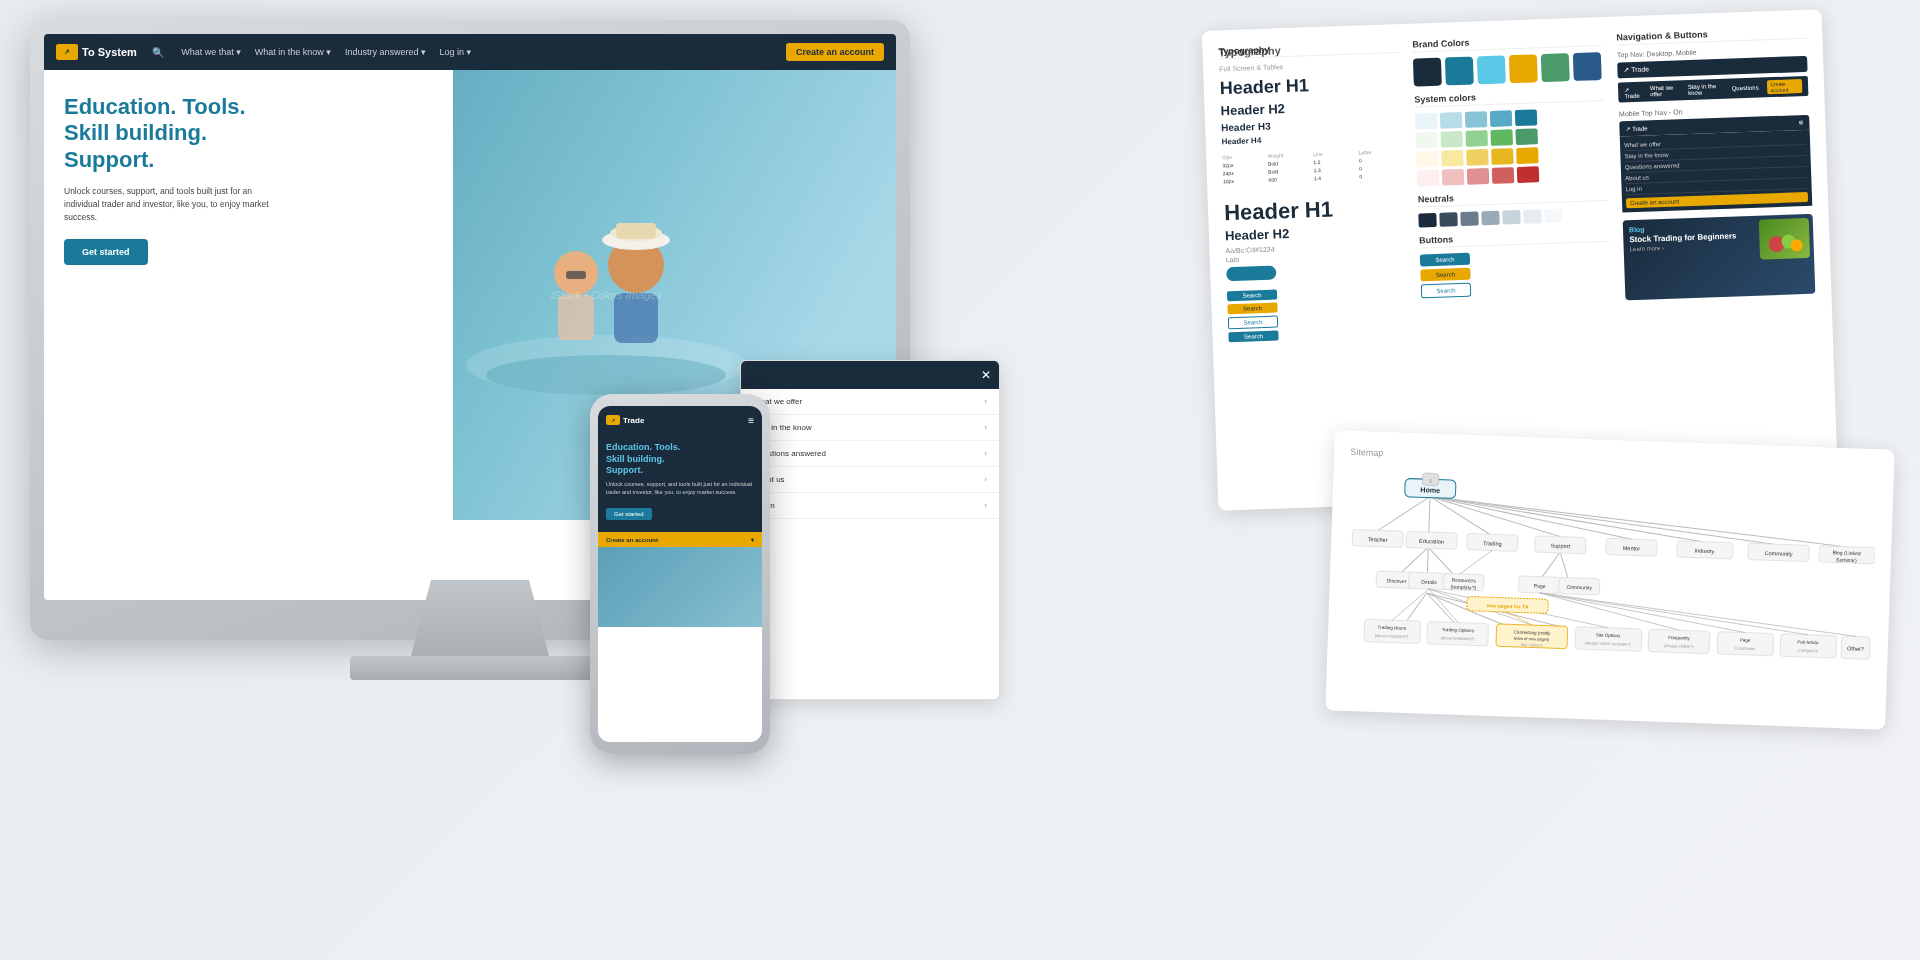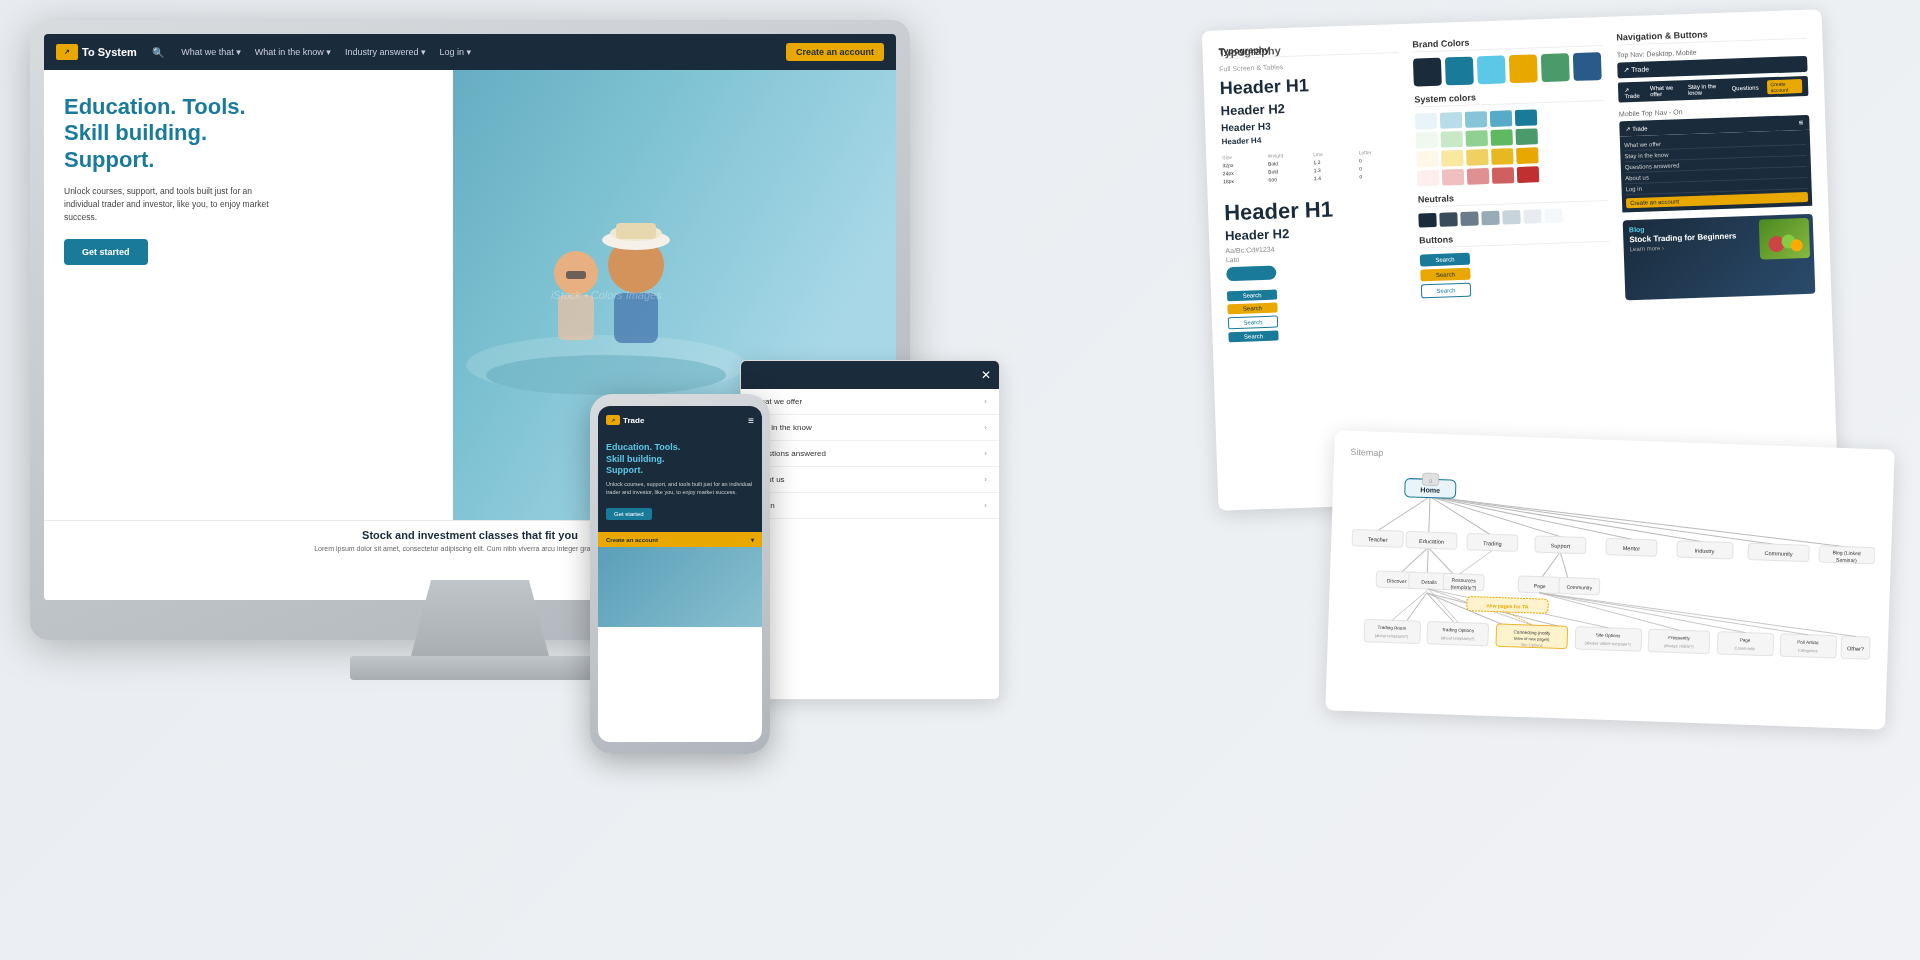--- a/index.html
+++ b/index.html
@@ -547,26 +547,20 @@
 
               <rect x="120" y="106" width="20" height="8" rx="3" fill="#1a2b3c" opacity="0.6"></rect>
               </svg>
               <div class="watermark"></div>
 
             <div class="watermark">iStock • Colors Images</div>
           </div>
         </div>
       </div>
 
-      <div class="monitor-bottom">
-        <div class="monitor-bottom-title">
-          <span>Stock and investment classes that fit you</span>
-        </div>
-        <div class="monitor-bottom-text">Lorem ipsum dolor sit amet, consectetur adipiscing elit. Cum nibh viverra arcu integer gravida lectu...</div>
-      </div>
 
     </div>
   </div>
   <div class="monitor-stand"></div>
   <div class="monitor-base"></div>
 </div>
 
 <div class="mobile-wrap">
   <div class="mobile-shell">
     <div class="mobile-screen">

